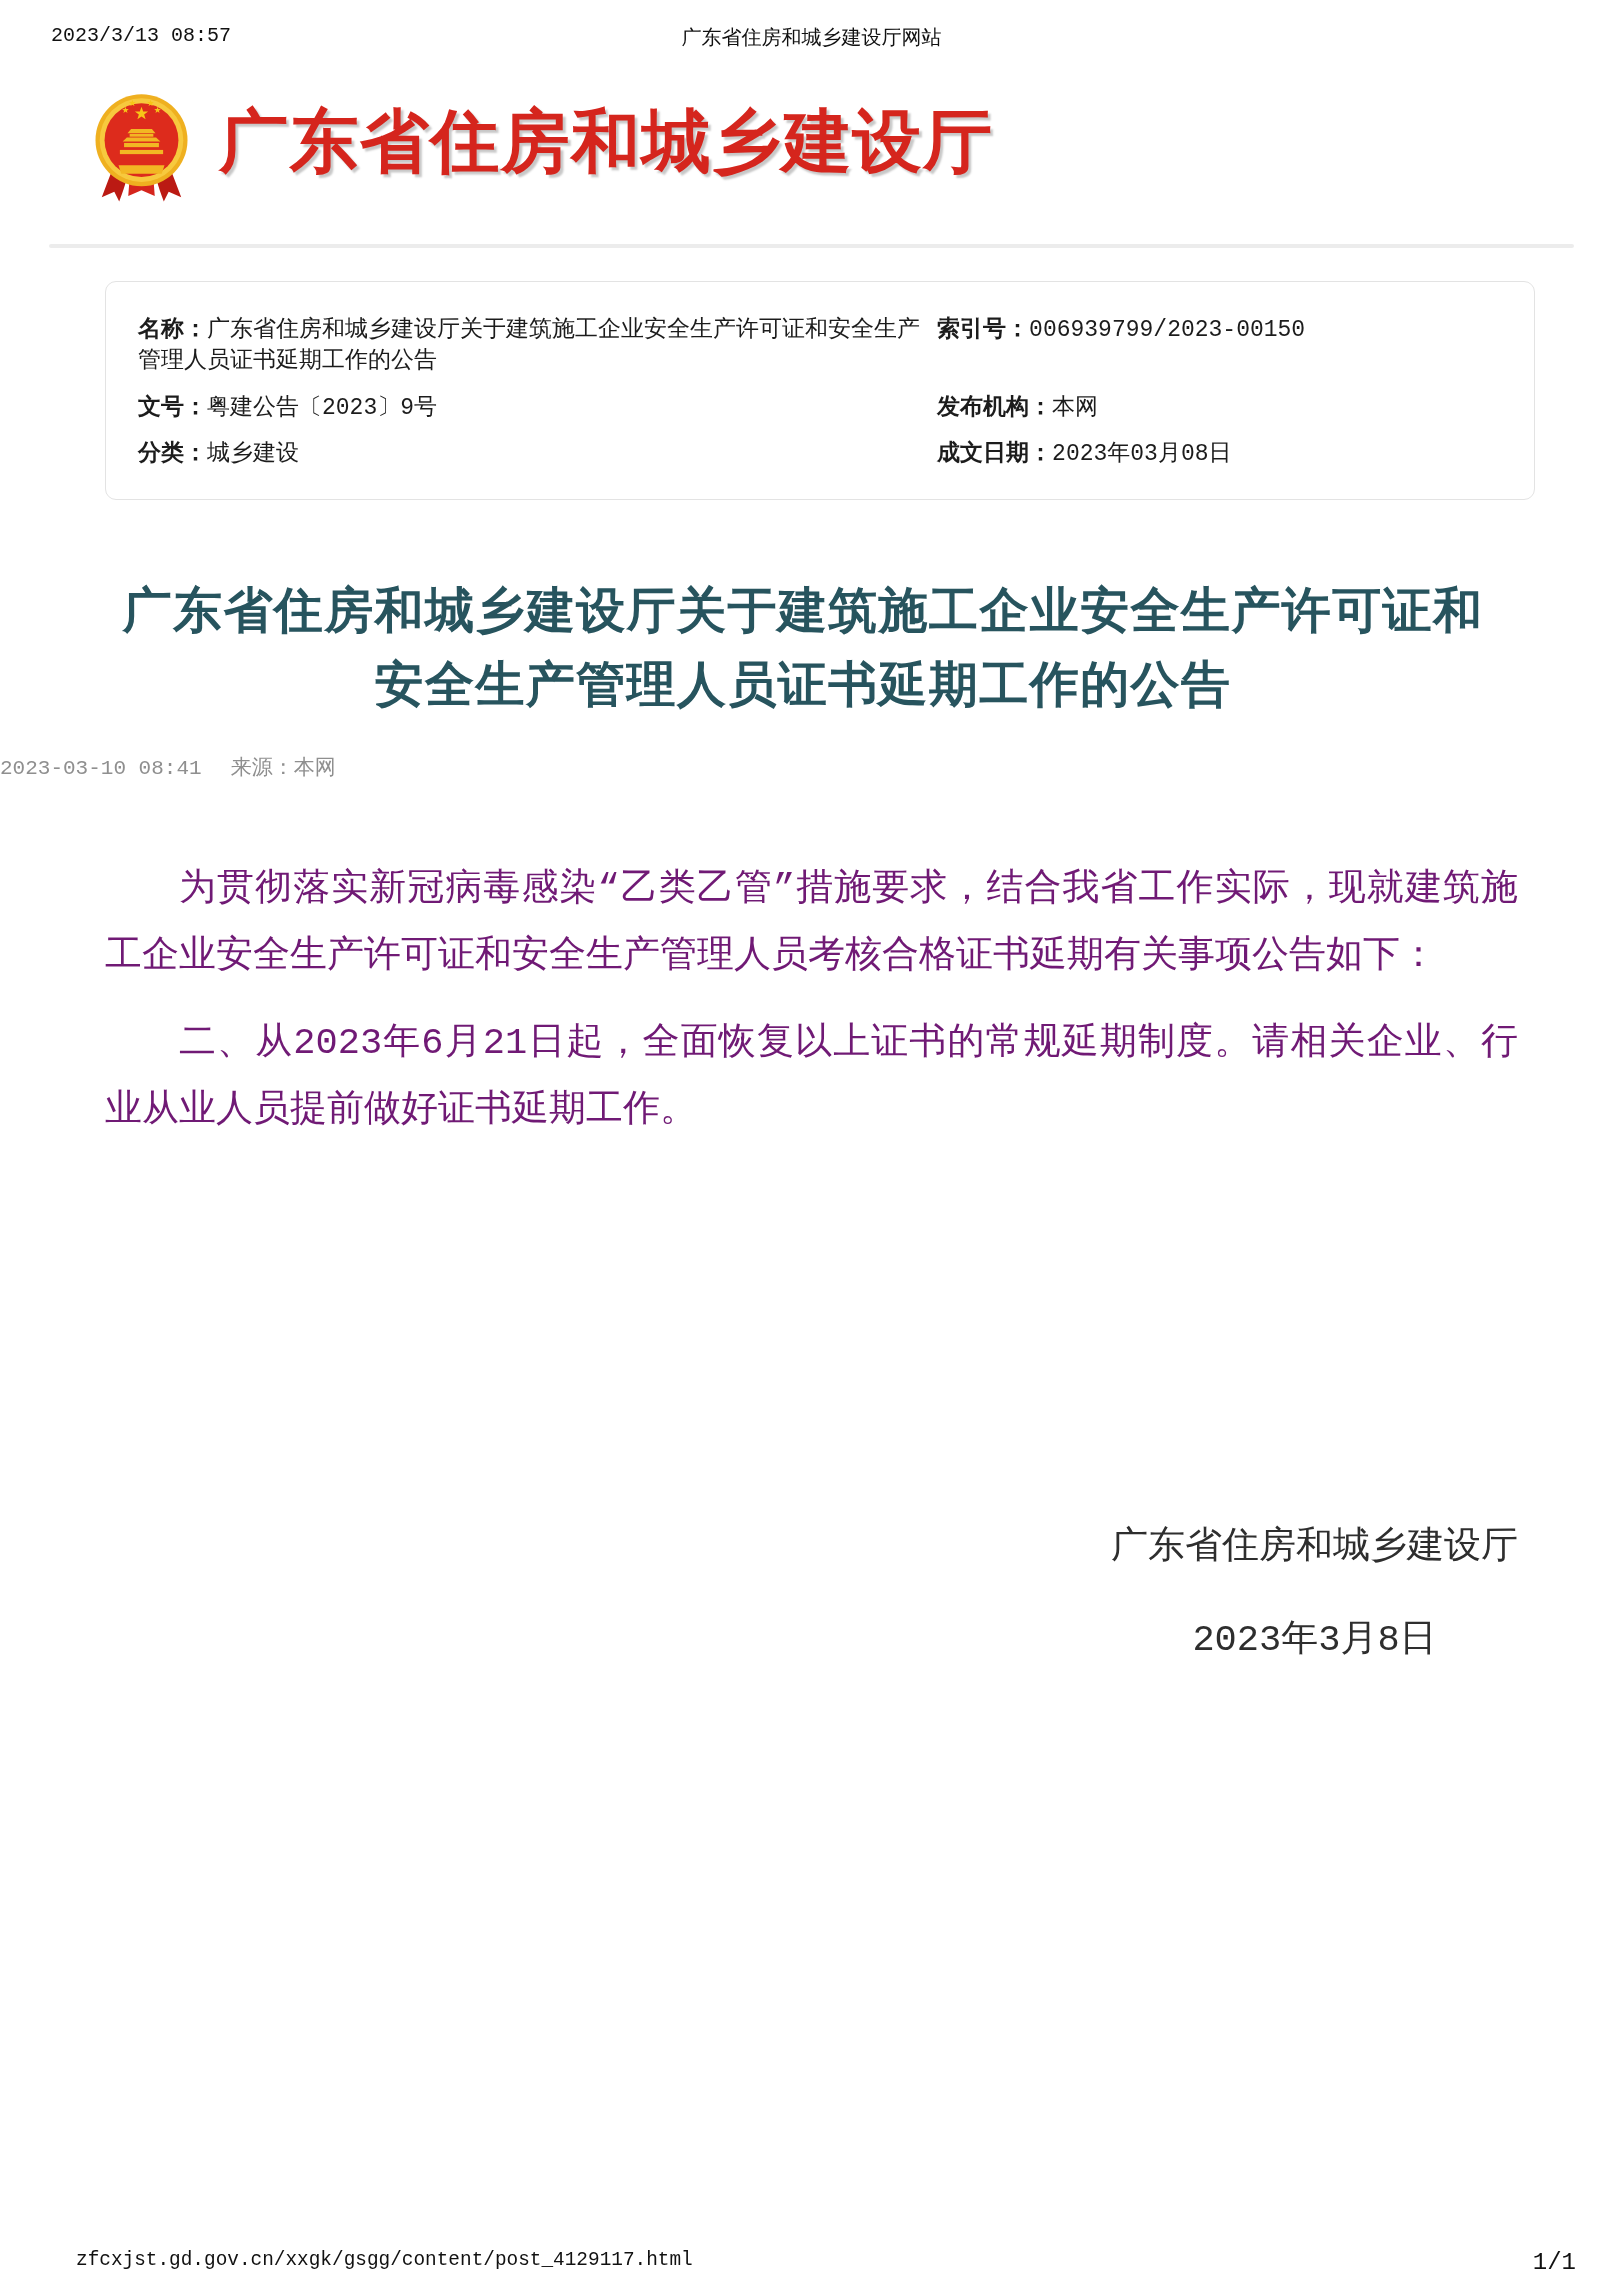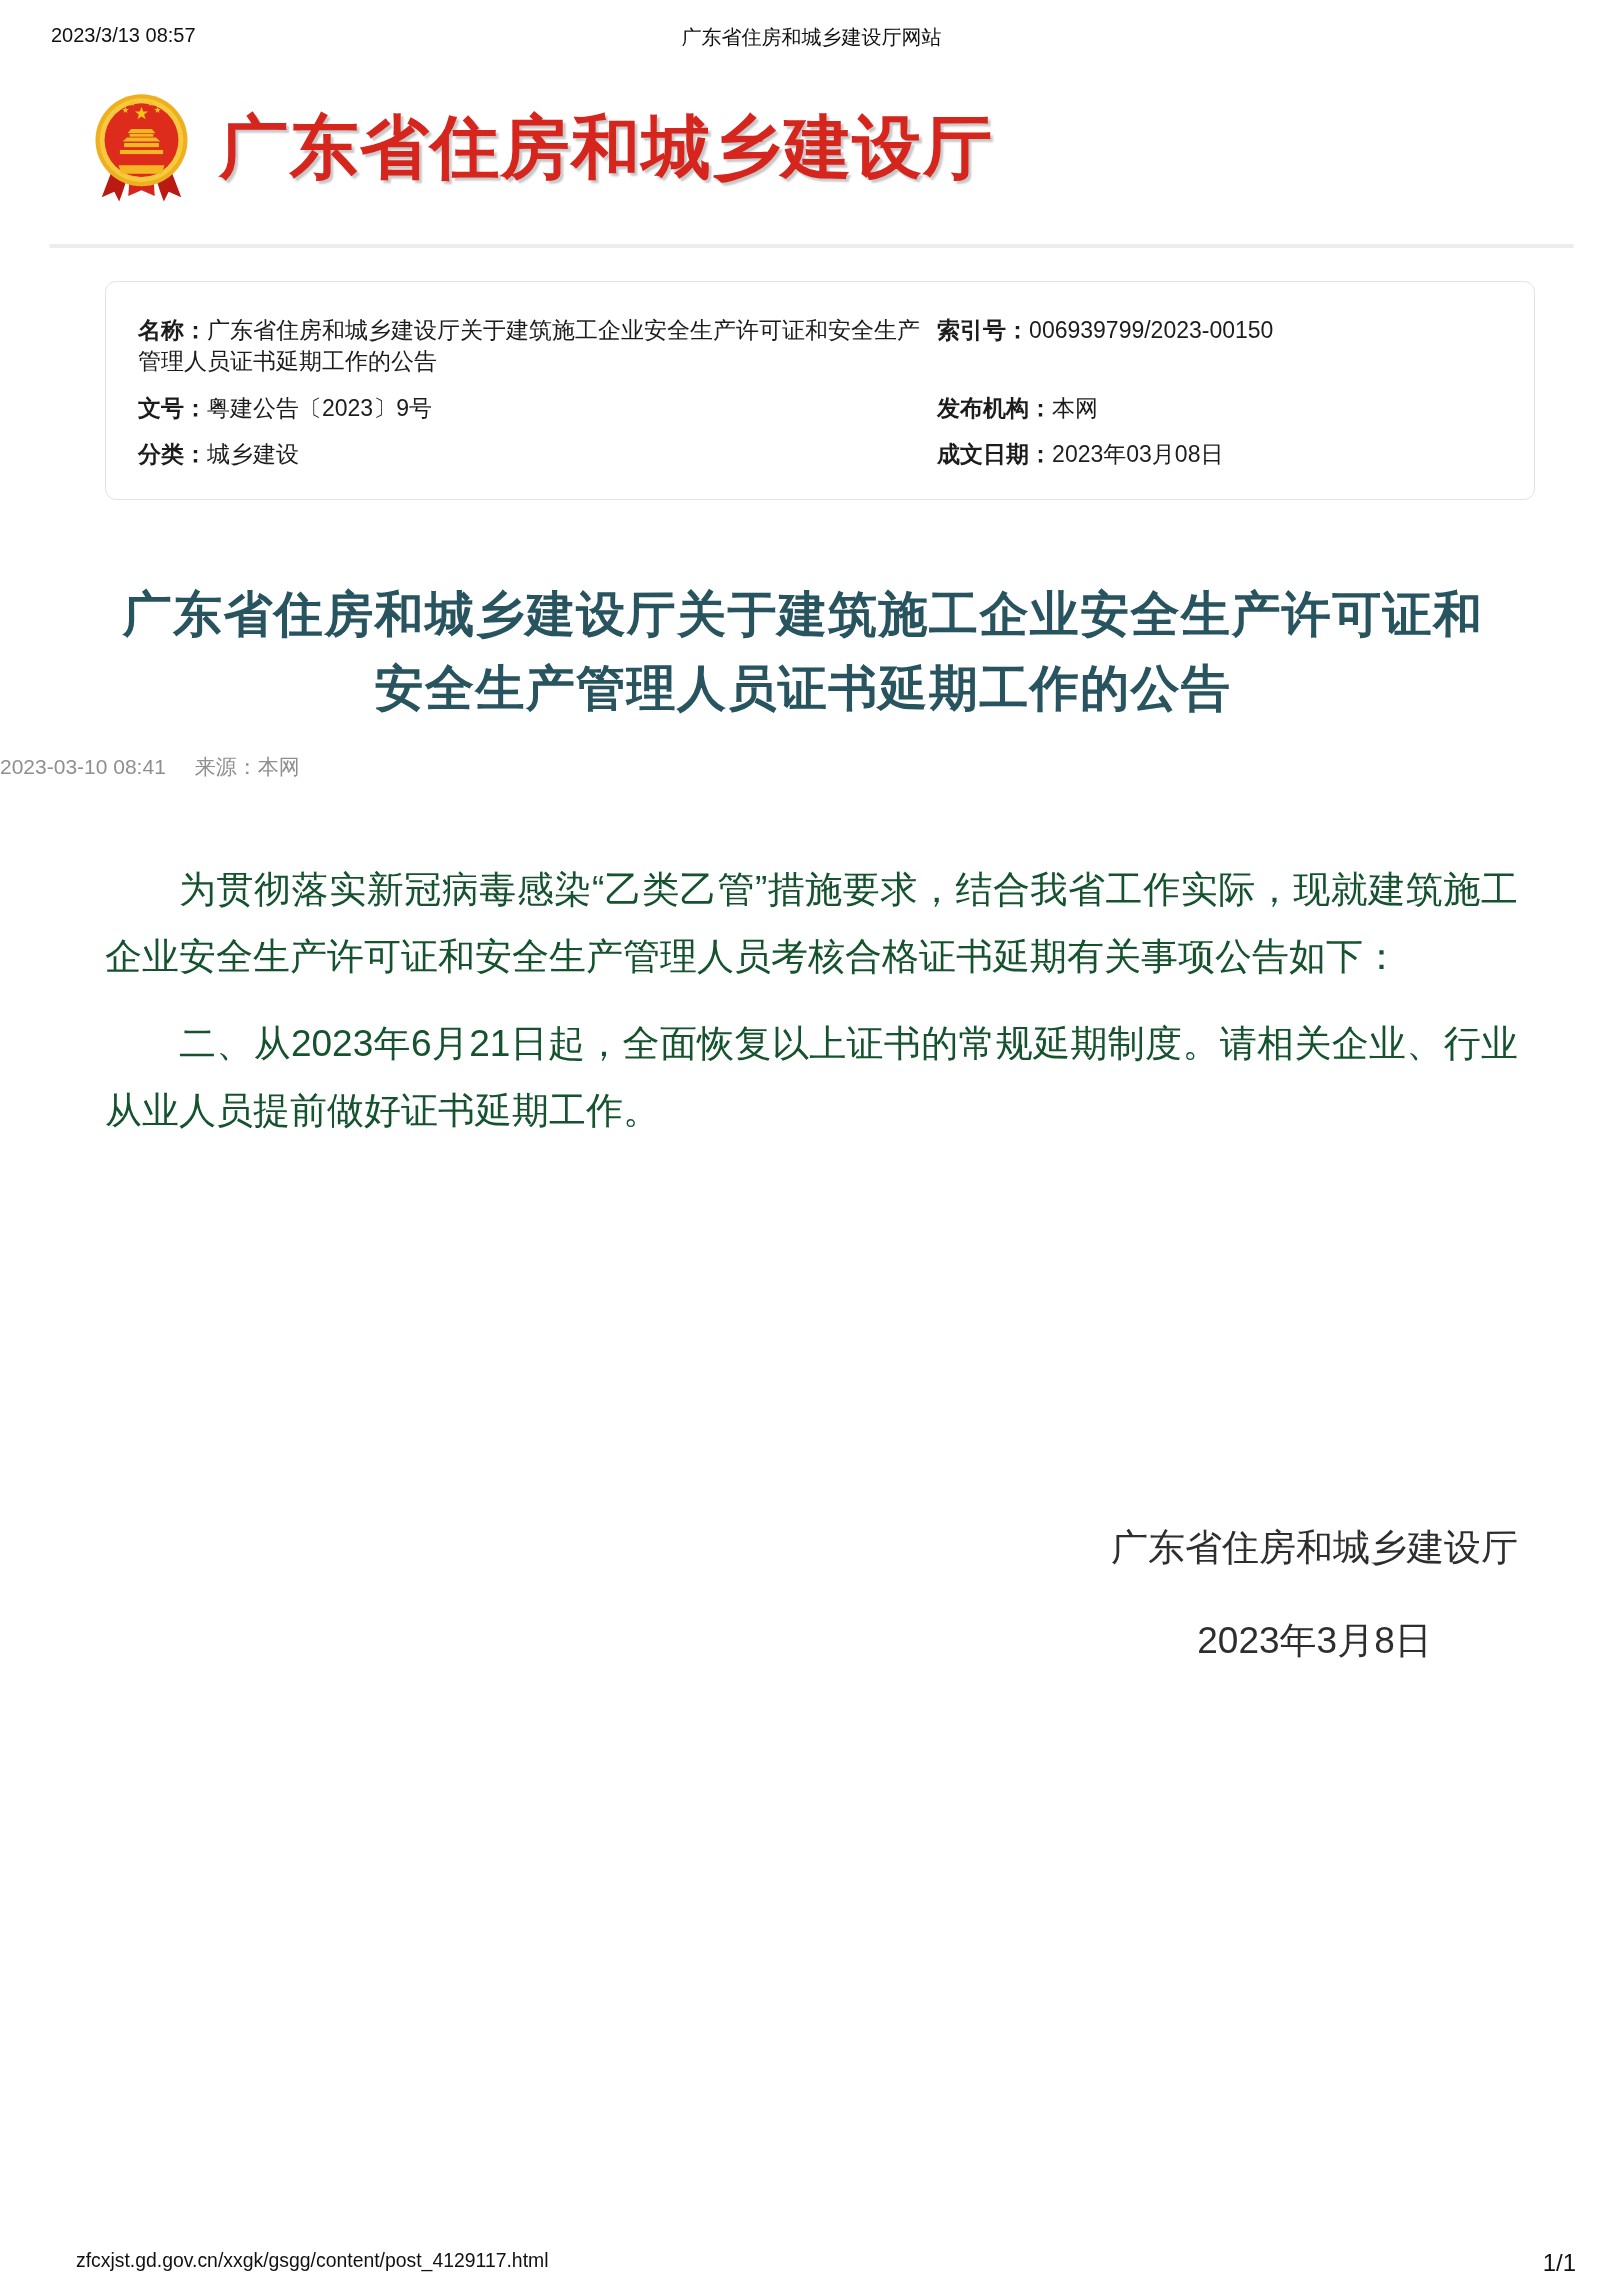--- a/index.html
+++ b/index.html
@@ -1,21 +1,21 @@
 <!DOCTYPE html>
 <html style="font-size:11px"><head>
 <meta charset="utf-8">
 <style>
   * { margin:0; padding:0; box-sizing:border-box; }
   html,body { background:#ffffff; }
   .page {
     position:relative;
     width:1623px; height:2295px;
     background:#ffffff;
-    font-family:Liberation Sans, sans-serif;
+    font-family:Liberation Mono, monospace;
     color:#1a1a1a;
     overflow:hidden;
   }
   
   .print-header-datetime {
     position:absolute; top:23.6px; left:51px;
     font-size:20px; color:#111;
   }
   .print-header-title {
     position:absolute; top:23.6px; left:0; right:0;
@@ -70,21 +70,21 @@
     line-height:74px;
     color:#27545e;
   }
   .publish-meta {
     position:absolute; top:753px; left:0; right:0;
     font-size:21px; color:#8f8f8f;
   }
   .publish-meta .src { margin-left:29px; }
   .article-body {
     position:absolute; top:856px; left:105px; width:1413px;
-    font-size:37px; color:#14532d;
+    font-size:37px; color:#701a75;
     line-height:67px;
     text-align:justify;
   }
   .article-body p { text-indent:2em; margin-bottom:20px; }
   .signature {
     position:absolute; top:1514px; right:105px;
     text-align:center;
     font-size:37px; color:#2e2e2e; line-height:67px;
   }
   .signature .sig-date { margin-top:26px; }

